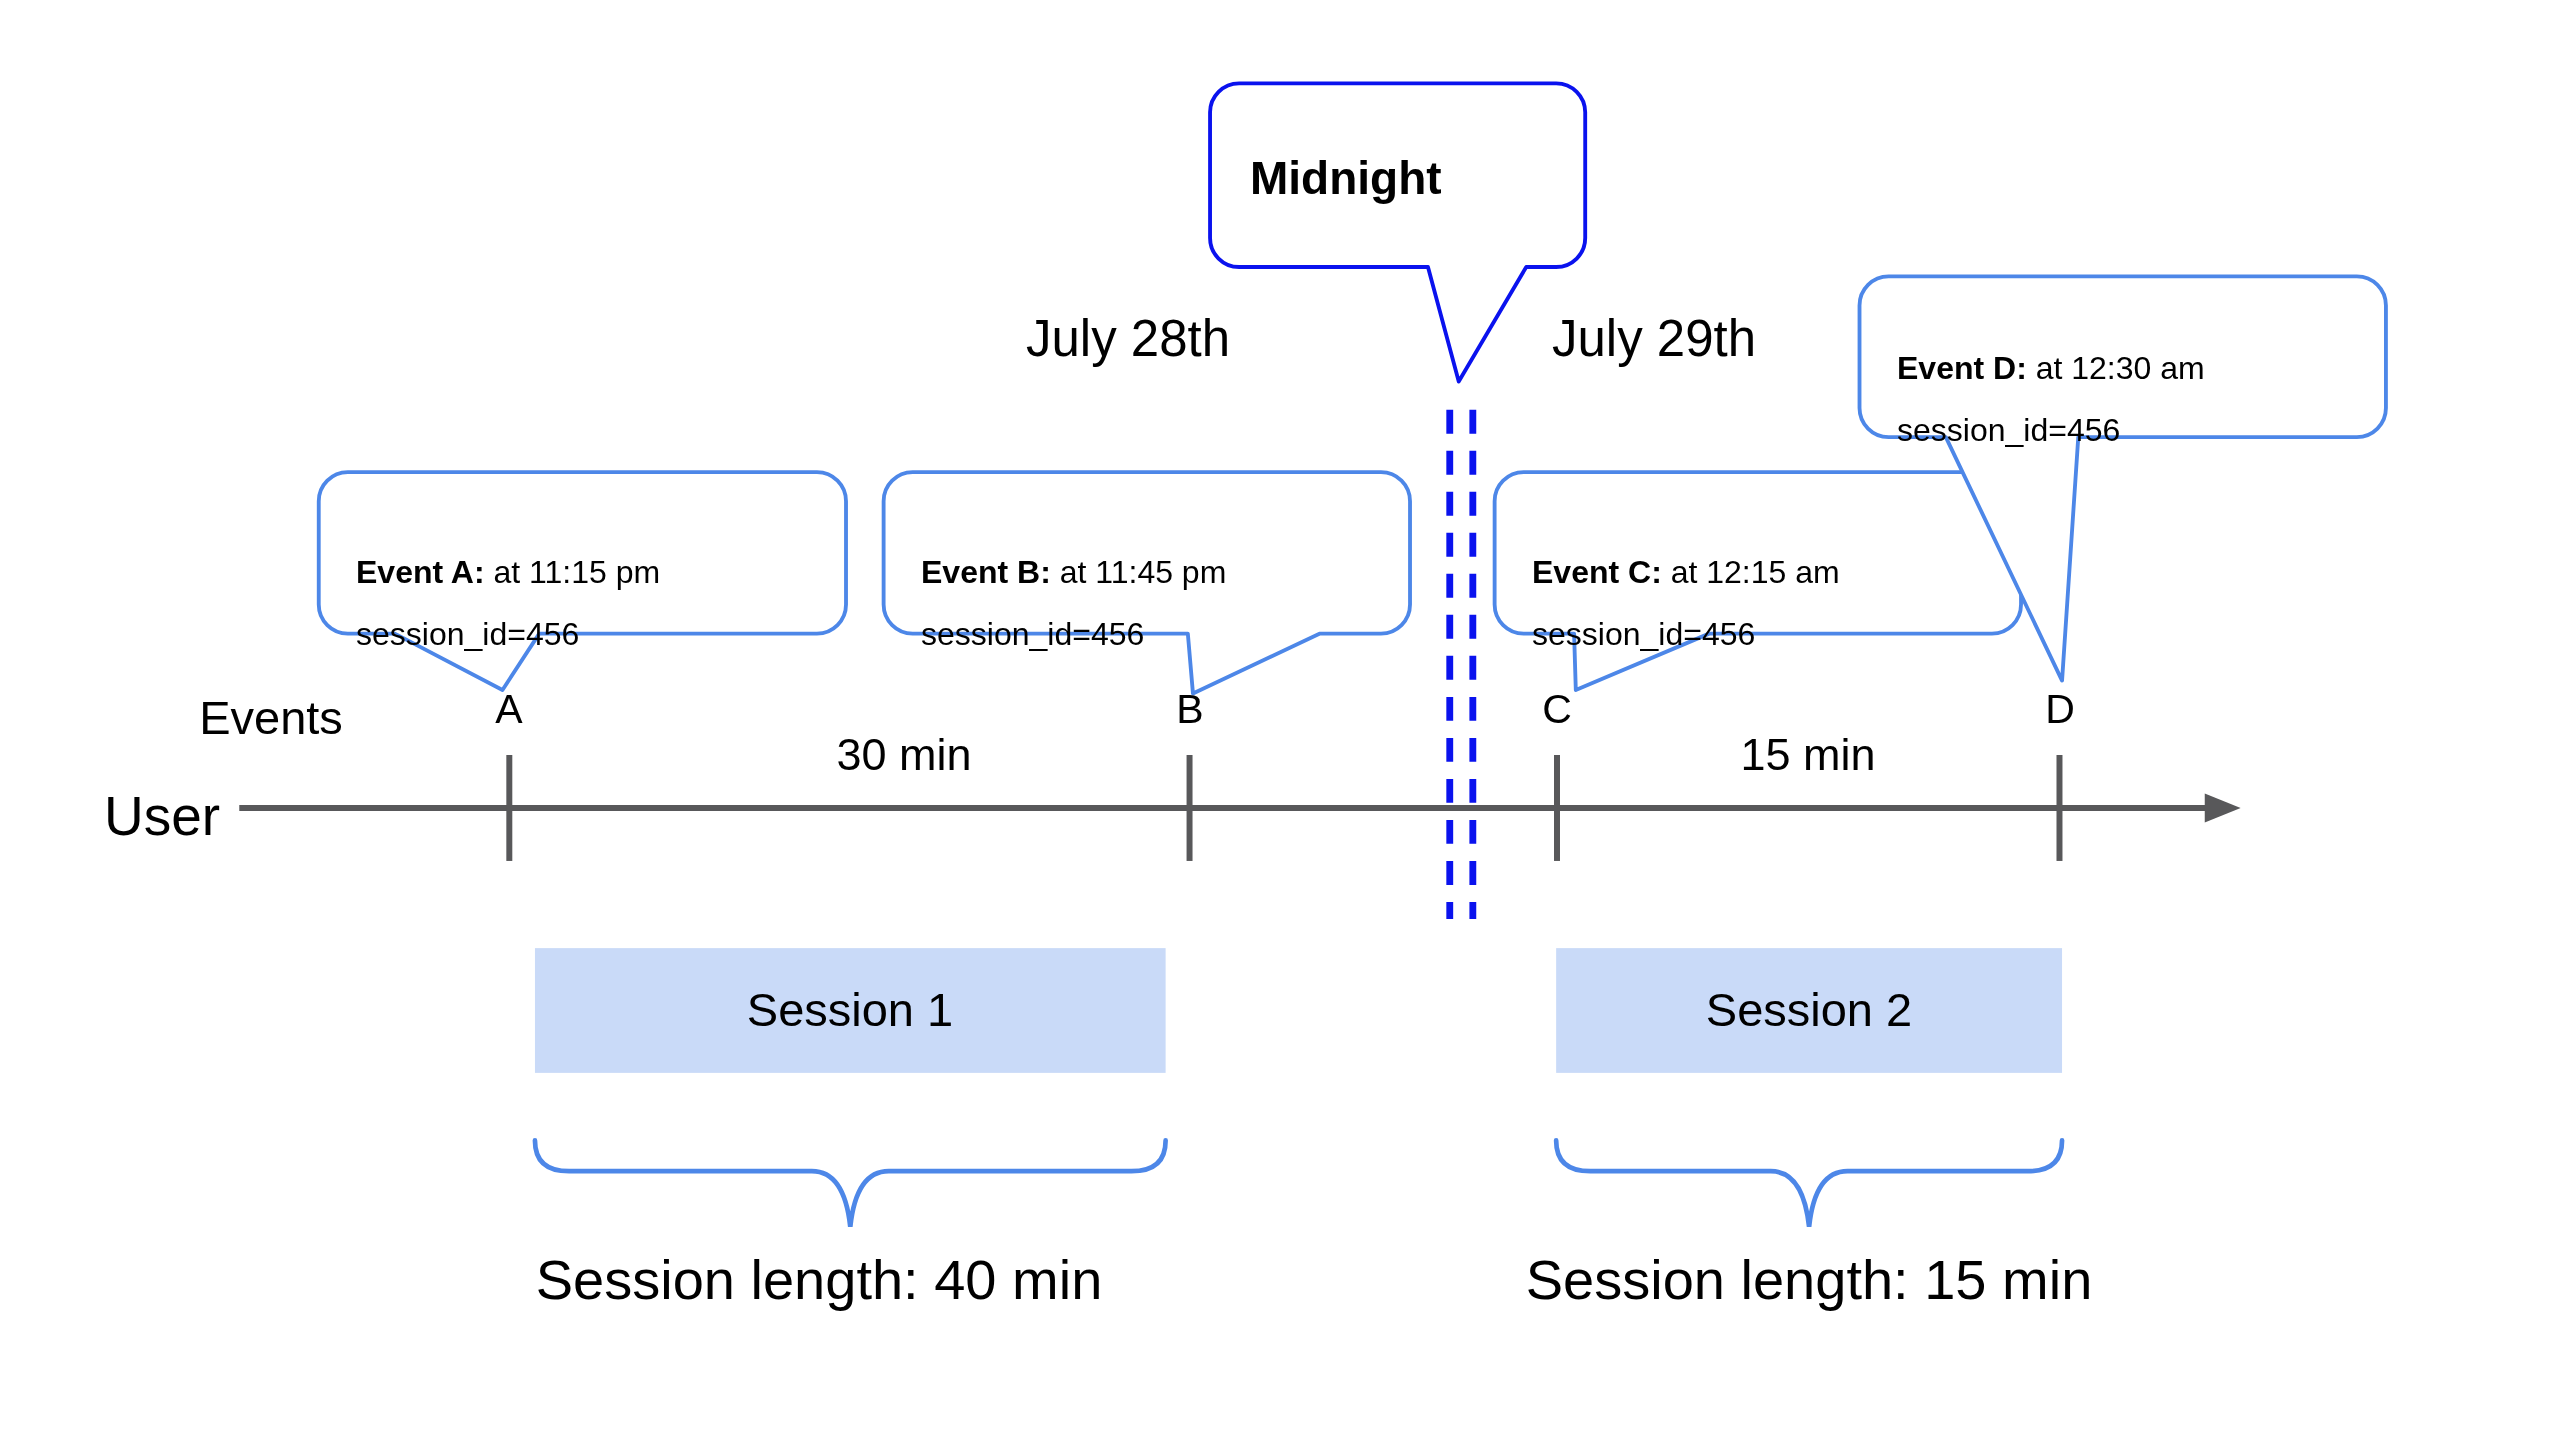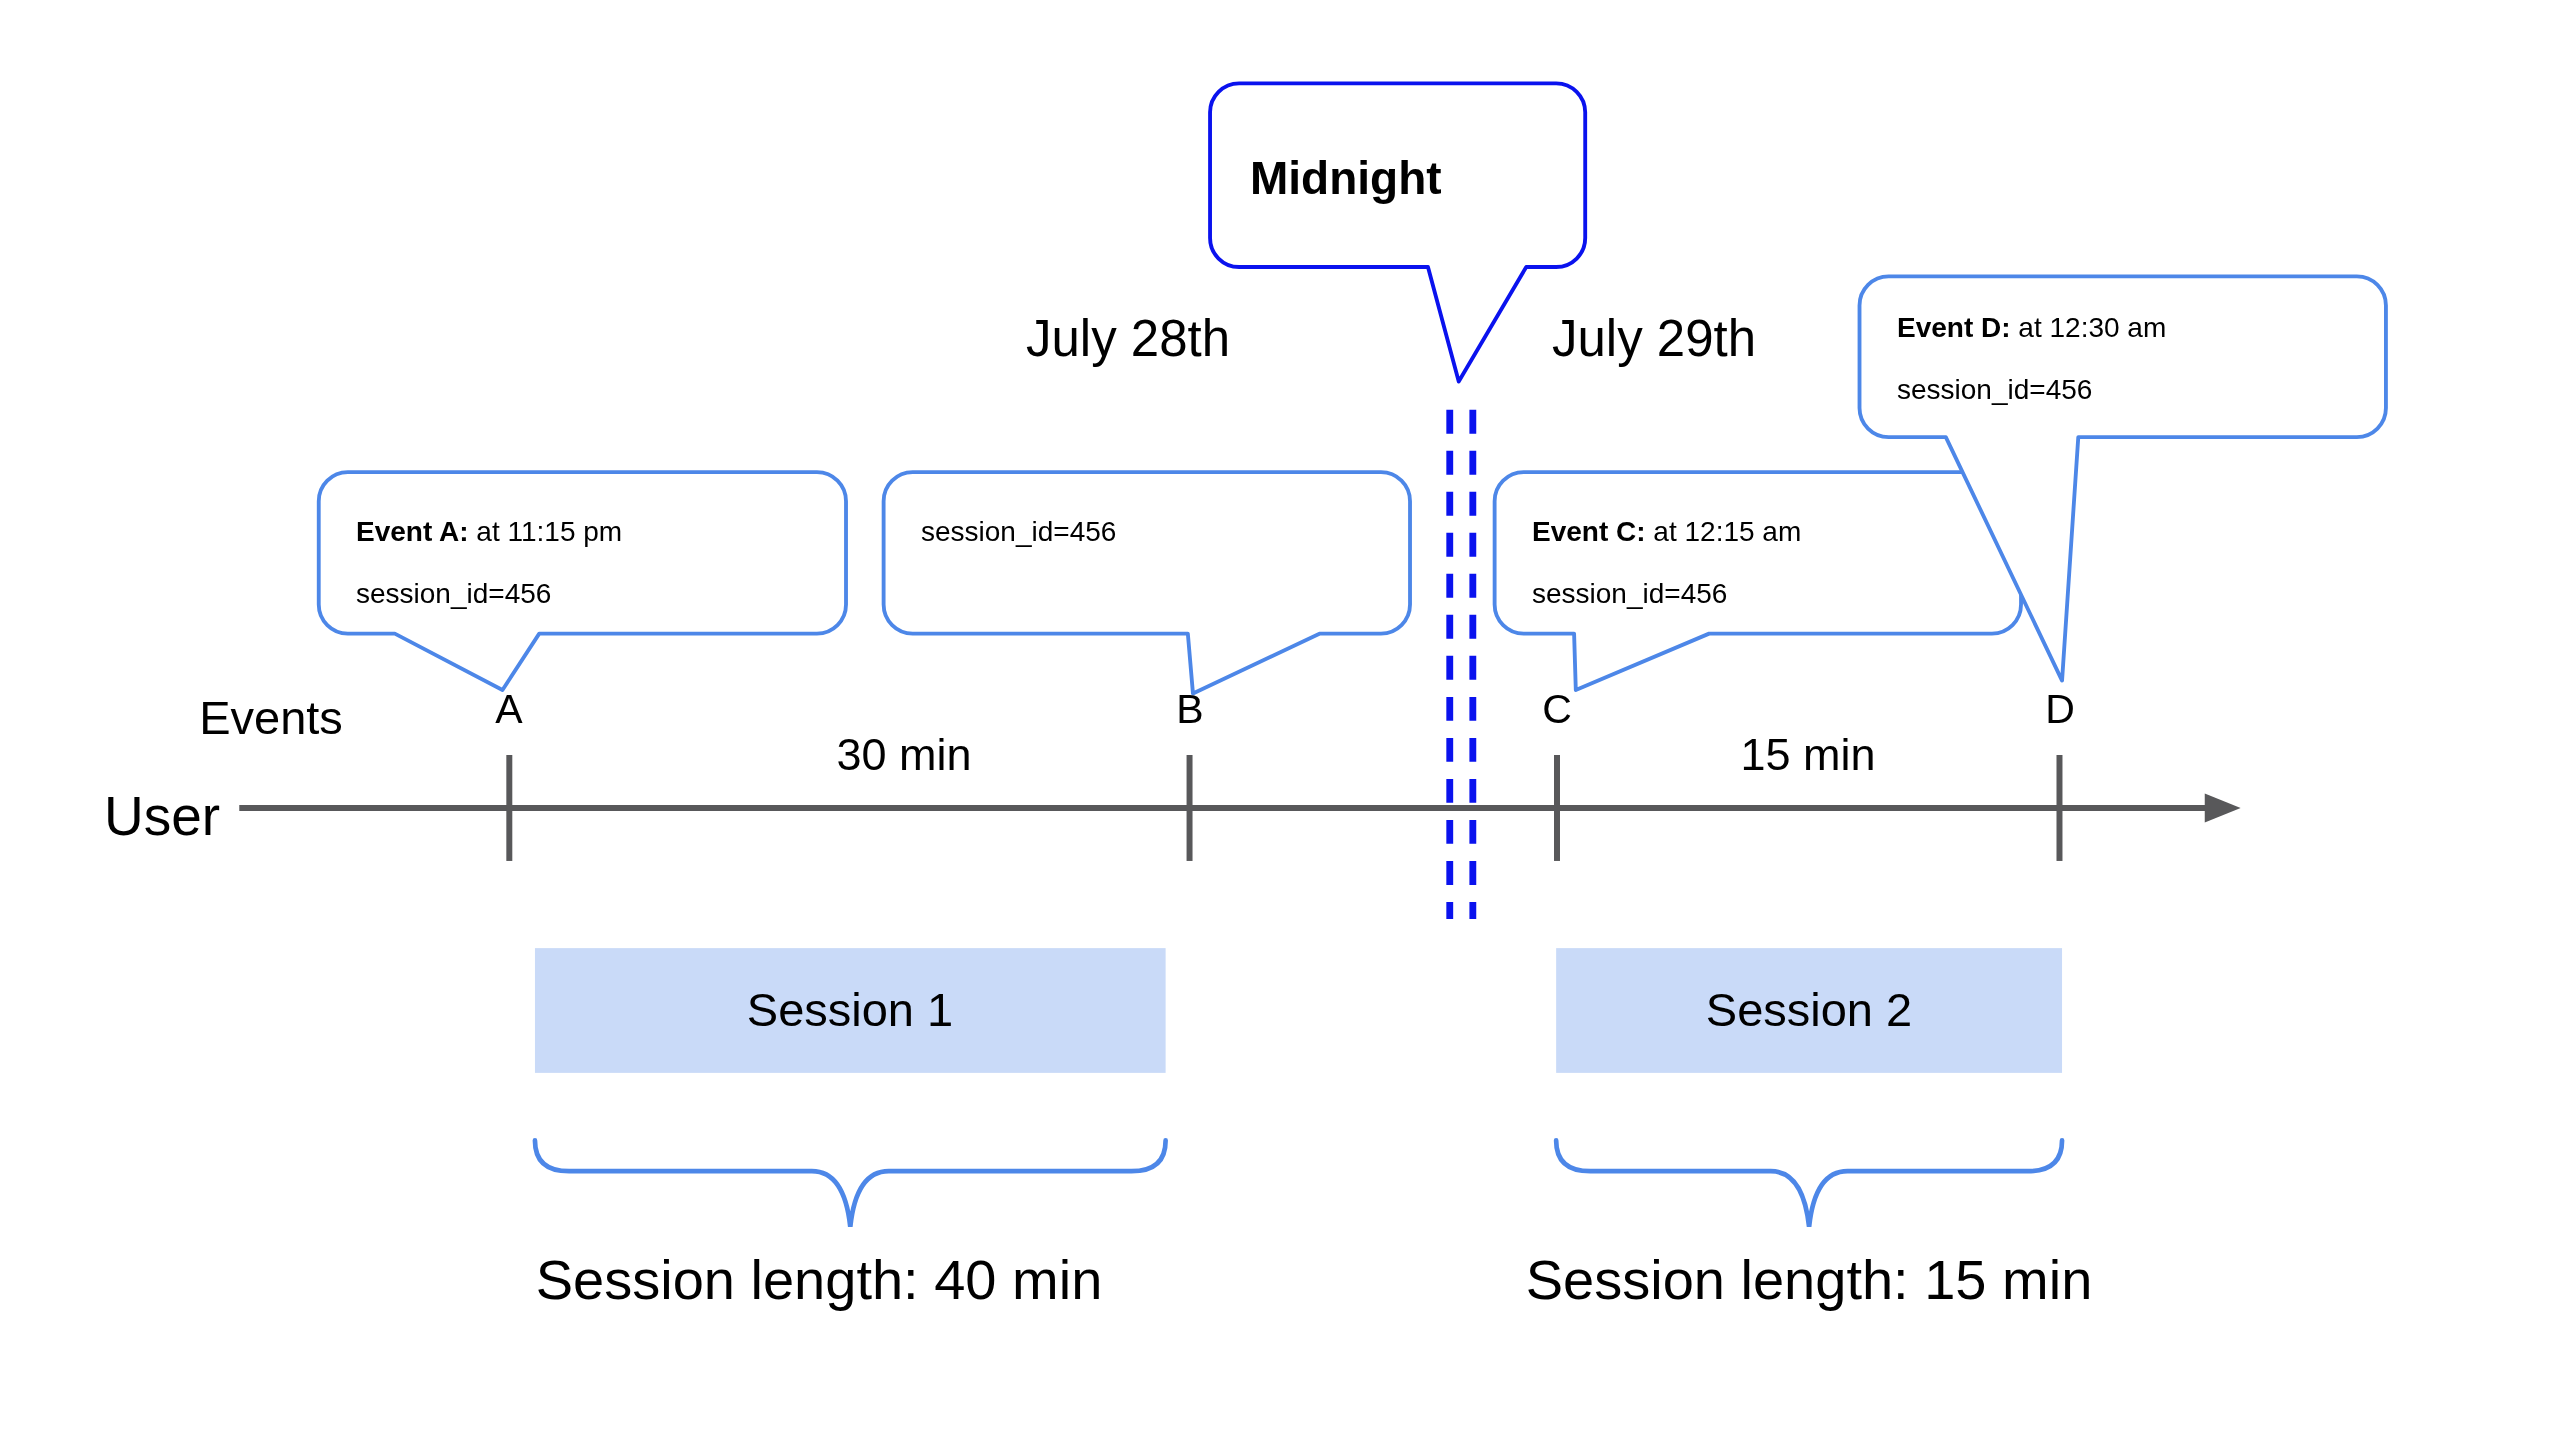--- a/index.html
+++ b/index.html
@@ -10,21 +10,21 @@
   #canvas{position:absolute;left:0;top:1px;width:2114px;height:1455px;}
   svg.layer{position:absolute;left:0;top:0;width:2550px;height:1455px;display:block;}
   .txt{position:absolute;white-space:nowrap;}
   .center{transform:translateX(-50%);}
   .date-label{font-size:51px;}
   .tick-label{font-size:41px;}
   .axis-word{font-size:47px;}
   .user-word{font-size:55px;}
   .interval{font-size:45px;}
   .midnight{font-size:46px;font-weight:bold;}
-  .bubble-text{font-size:28px;line-height:62px;}
+  .bubble-text{font-size:32px;line-height:62px;margin-top:40px;}
   .bubble-text .b{font-weight:bold;}
   .session-label{font-size:47px;}
   .session-length{font-size:56px;}
 </style>
 </head>
 <body>
 
 <div id="canvas">
 
   <svg class="layer" viewBox="0 0 2984 1702" aria-hidden="true">
@@ -60,20 +60,21 @@
   <div class="txt midnight" style="left:1250px;top:150px;">Midnight</div>
 
   <div class="txt date-label center" style="left:1128px;top:308px;text-align:right;">July 28th</div>
   <div class="txt date-label center" style="left:1654px;top:308px;">July 29th</div>
 
   <div class="txt bubble-text" style="left:356px;top:500px;">
     <div><span class="b">Event A:</span> <span>at 11:15 pm</span></div>
     <div>session_id=456</div>
   </div>
   <div class="txt bubble-text" style="left:921px;top:500px;">
+    <div><span class="b">Event B:</span> <span>at 11:45 pm</span></div>
     <div>session_id=456</div>
   </div>
   <div class="txt bubble-text" style="left:1532px;top:500px;">
     <div><span class="b">Event C:</span> <span>at 12:15 am</span></div>
     <div>session_id=456</div>
   </div>
   <div class="txt bubble-text" style="left:1897px;top:296px;">
     <div><span class="b">Event D:</span> <span>at 12:30 am</span></div>
     <div>session_id=456</div>
   </div>

